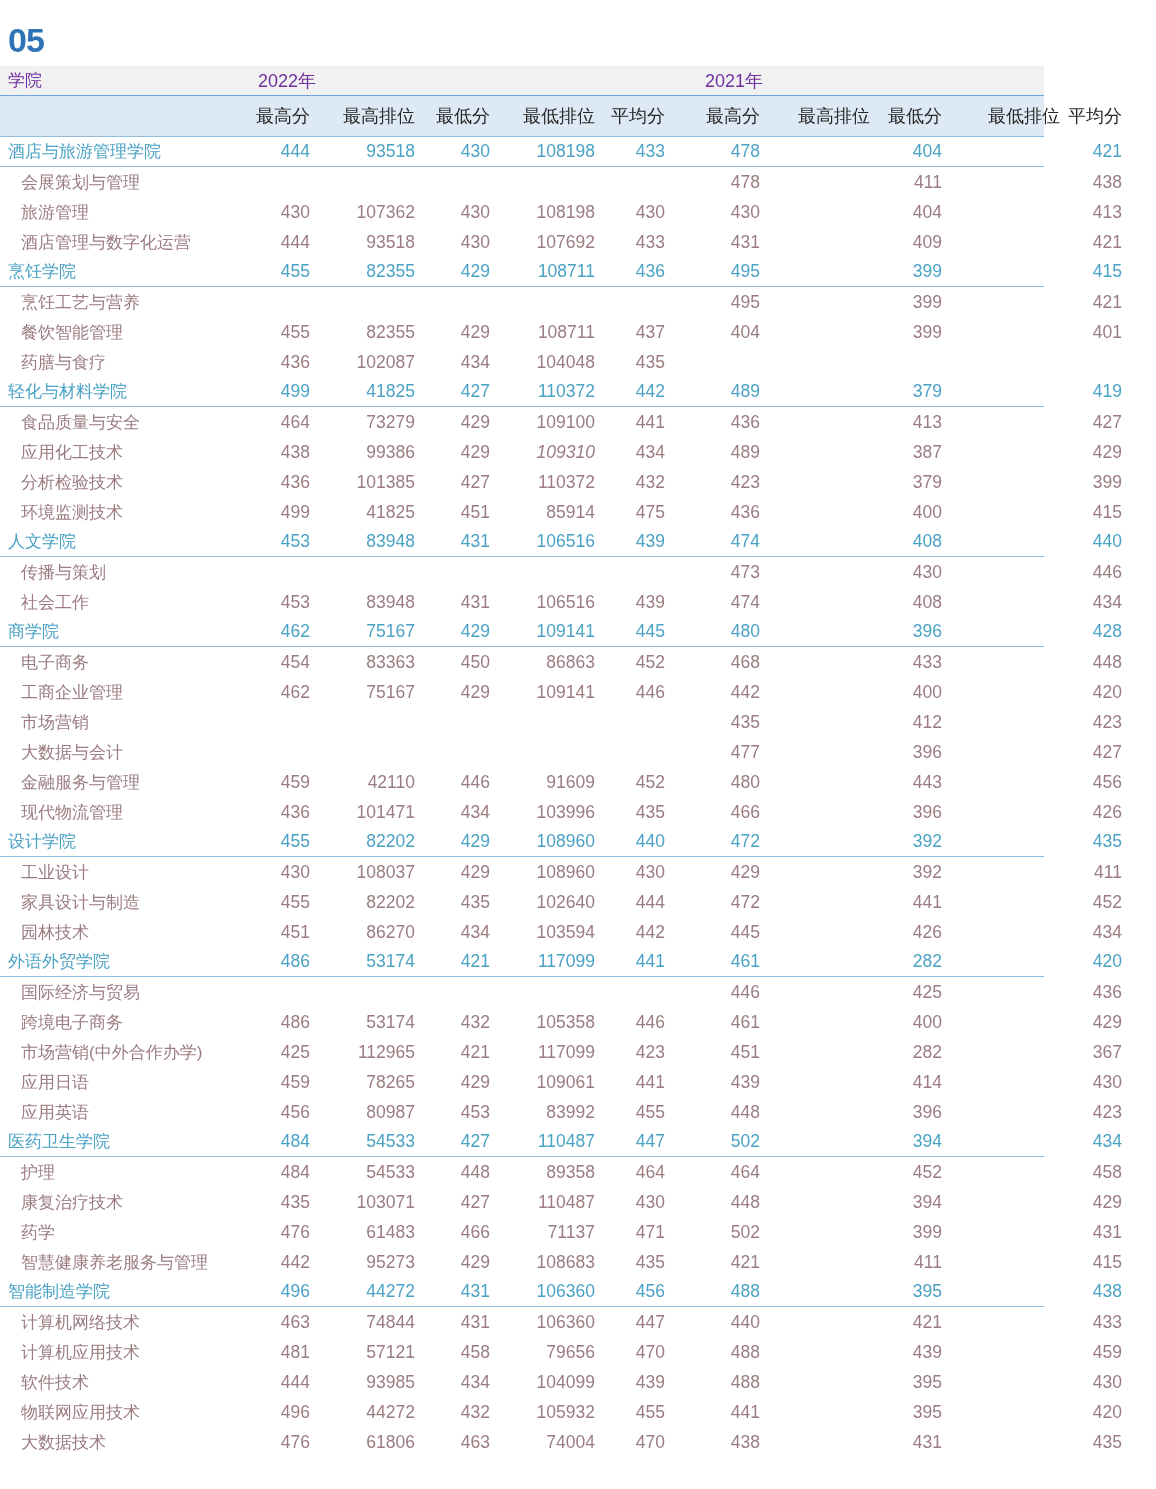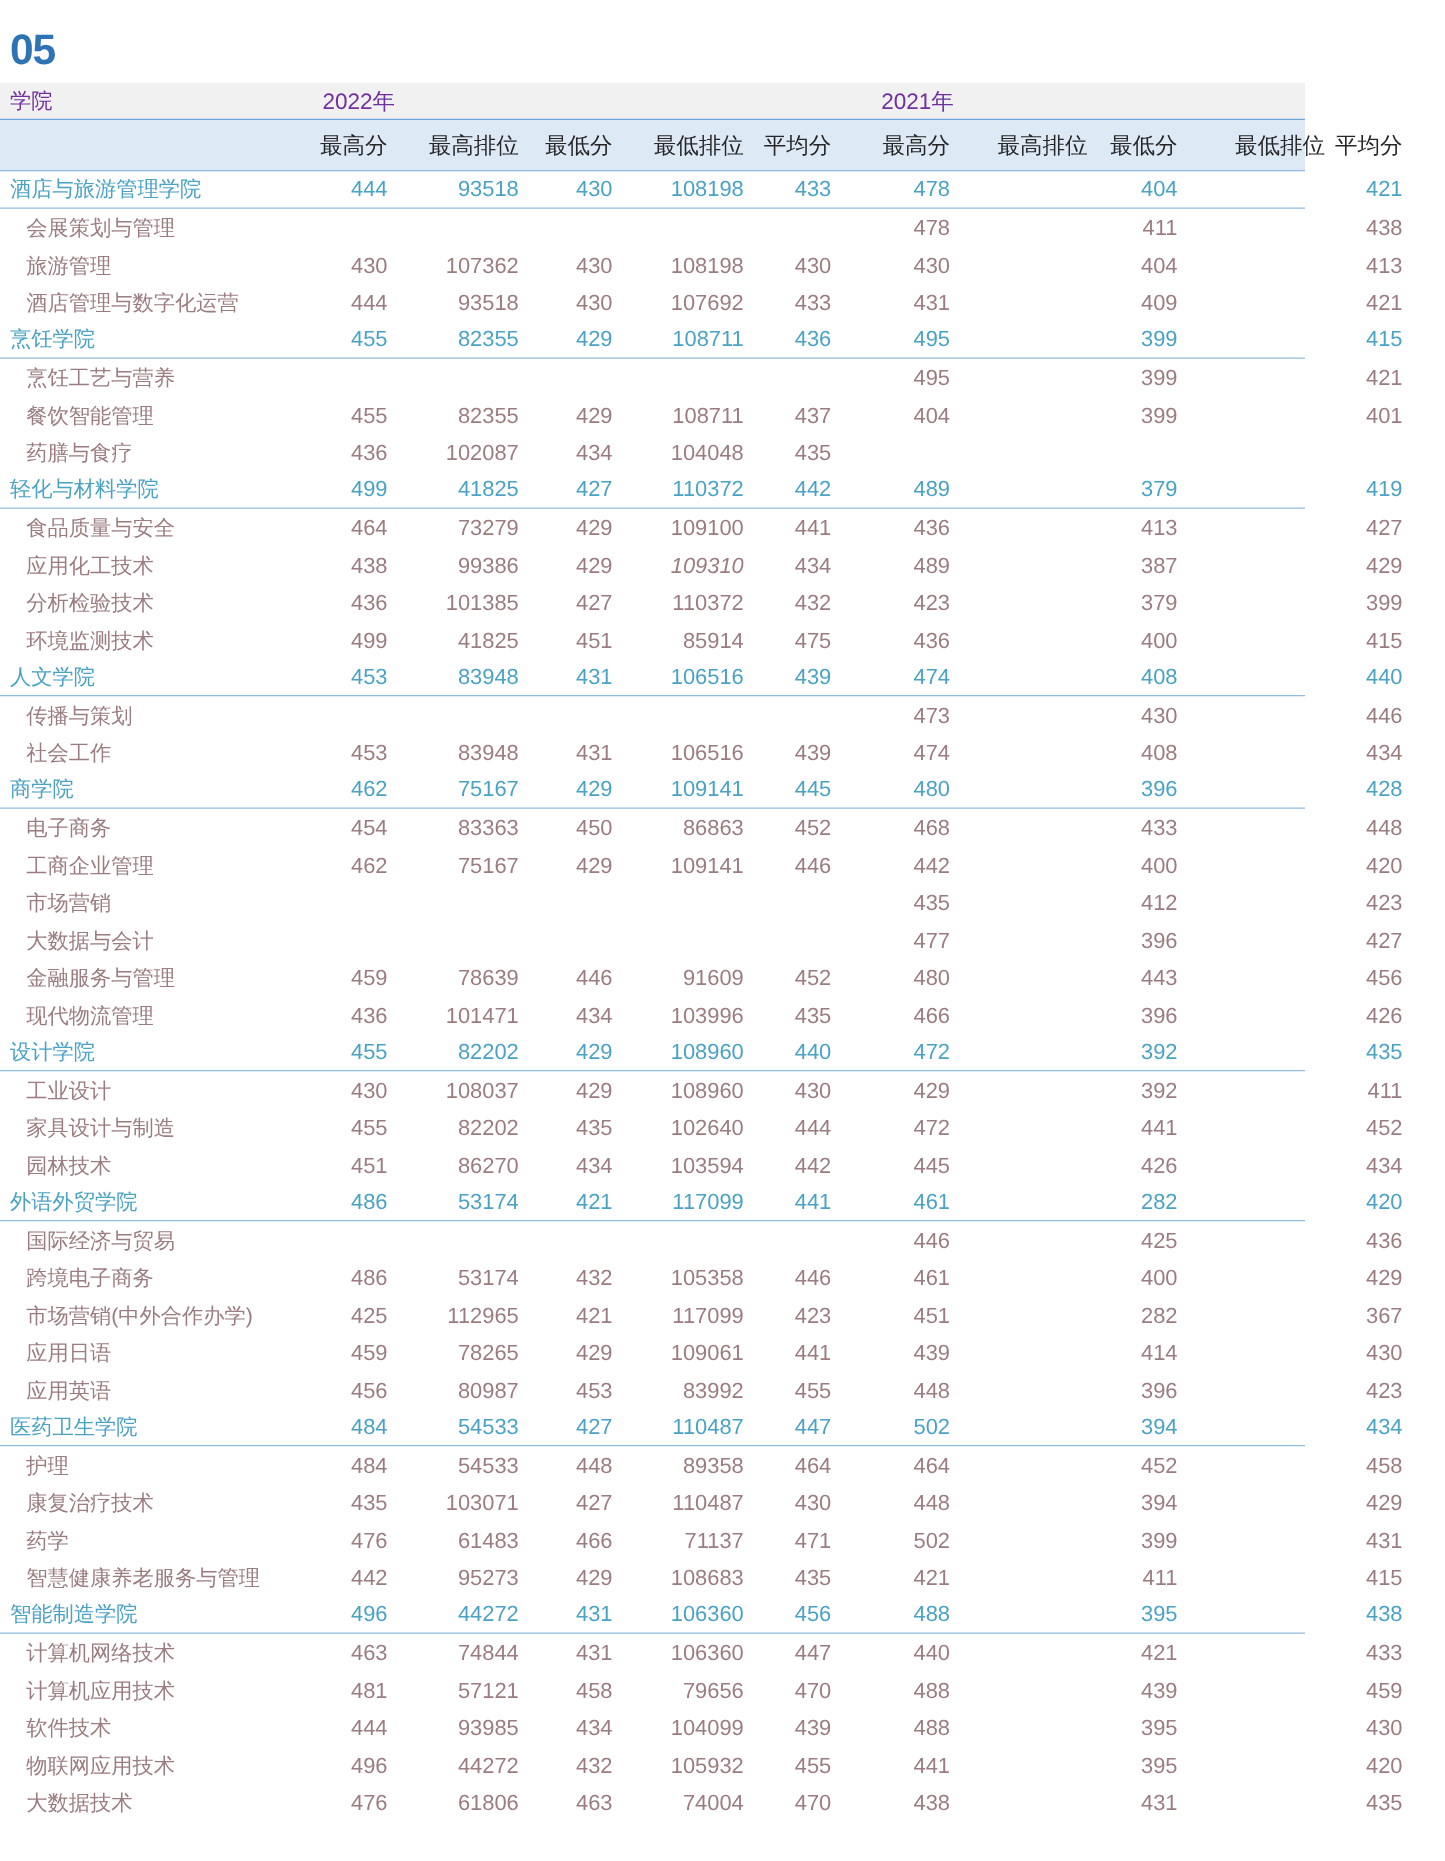--- a/index.html
+++ b/index.html
@@ -368,21 +368,21 @@
           <span class="cell" style="width: 70px;"></span>
           <span class="cell" style="width: 95px;">477</span>
           <span class="cell" style="width: 110px;"></span>
           <span class="cell" style="width: 72px;">396</span>
           <span class="cell" style="width: 118px;"></span>
           <span class="cell" style="width: 62px;">427</span>
         </div>
         <div class="row datarow major">
           <span class="namecell" style="width: 240px;">金融服务与管理</span>
           <span class="cell" style="width: 70px;">459</span>
-          <span class="cell" style="width: 105px;">78639</span>
+          <span class="cell" style="width: 105px;">42110</span>
           <span class="cell" style="width: 75px;">446</span>
           <span class="cell" style="width: 105px;">91609</span>
           <span class="cell" style="width: 70px;">452</span>
           <span class="cell" style="width: 95px;">480</span>
           <span class="cell" style="width: 110px;"></span>
           <span class="cell" style="width: 72px;">443</span>
           <span class="cell" style="width: 118px;"></span>
           <span class="cell" style="width: 62px;">456</span>
         </div>
         <div class="row datarow major">

